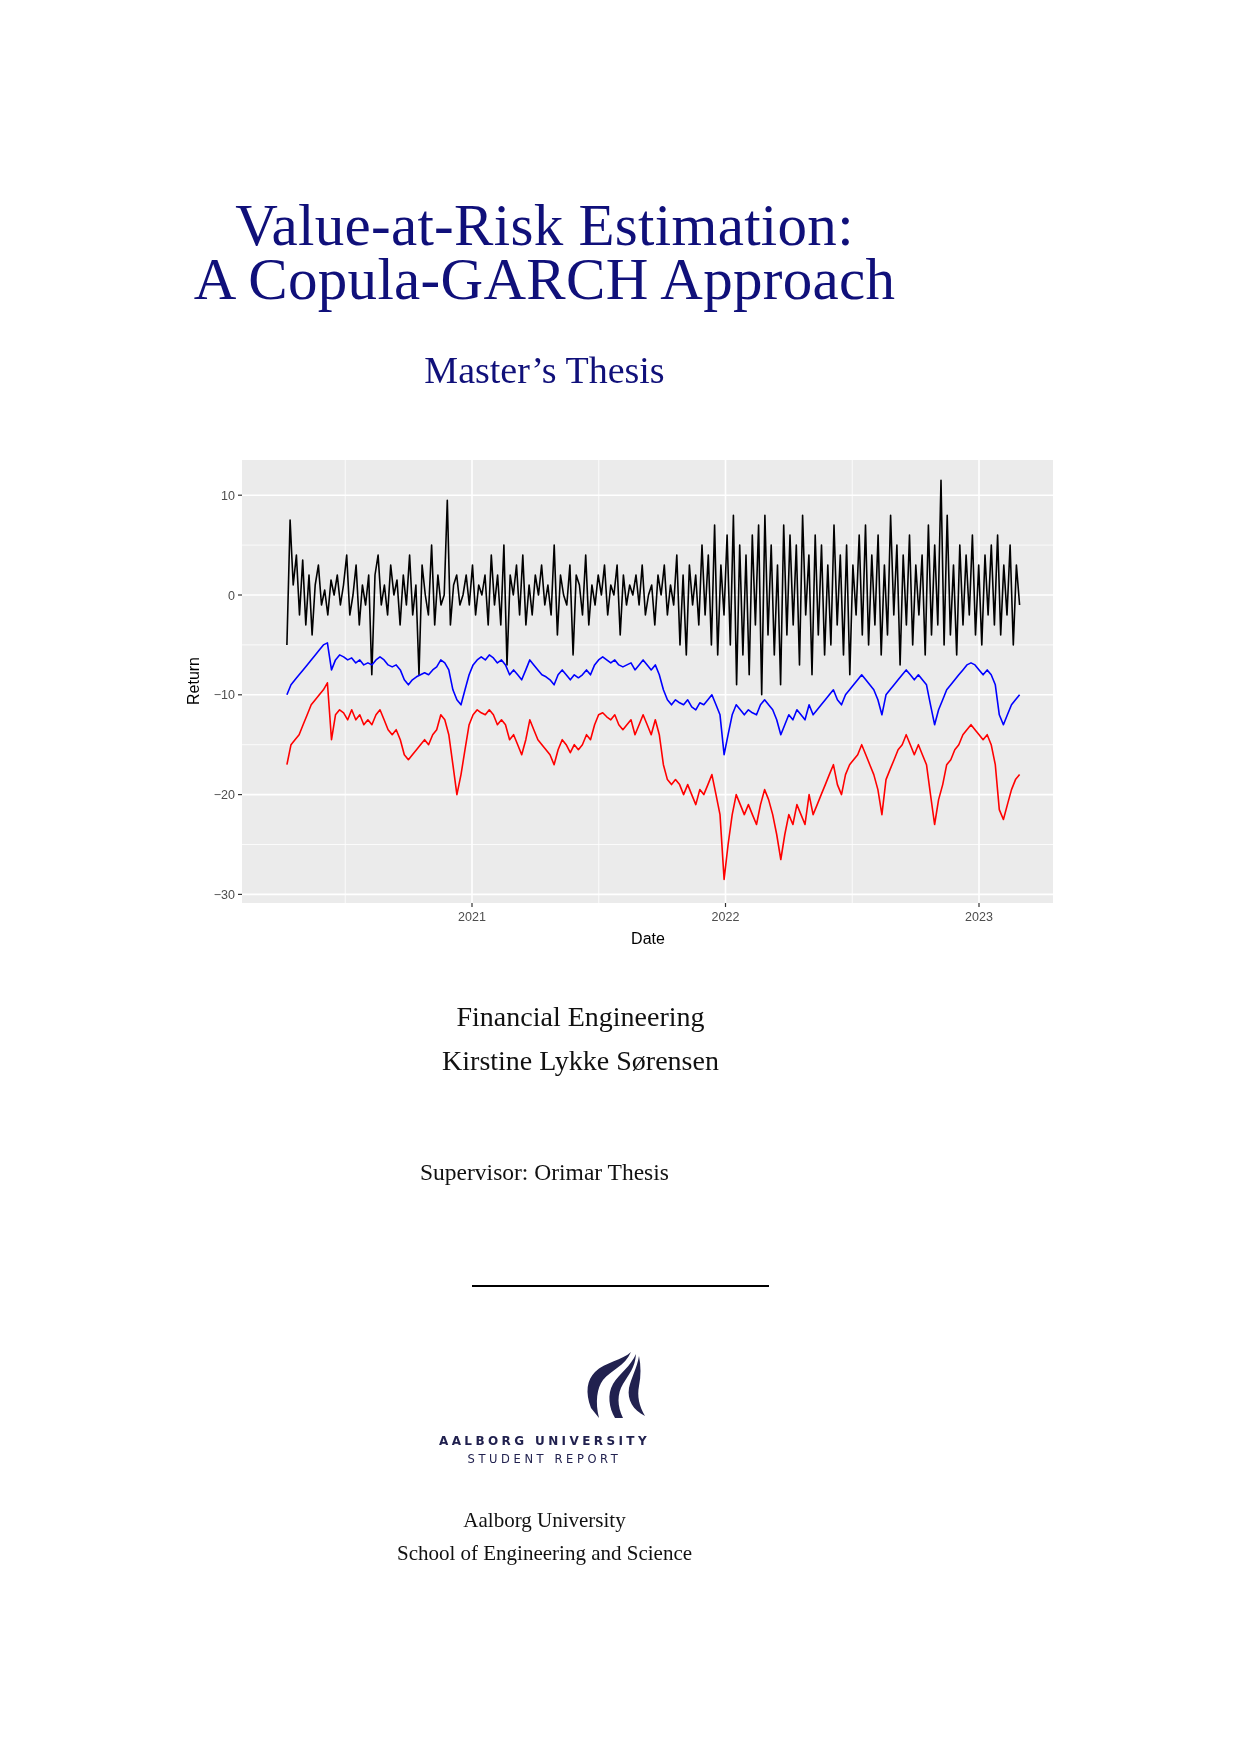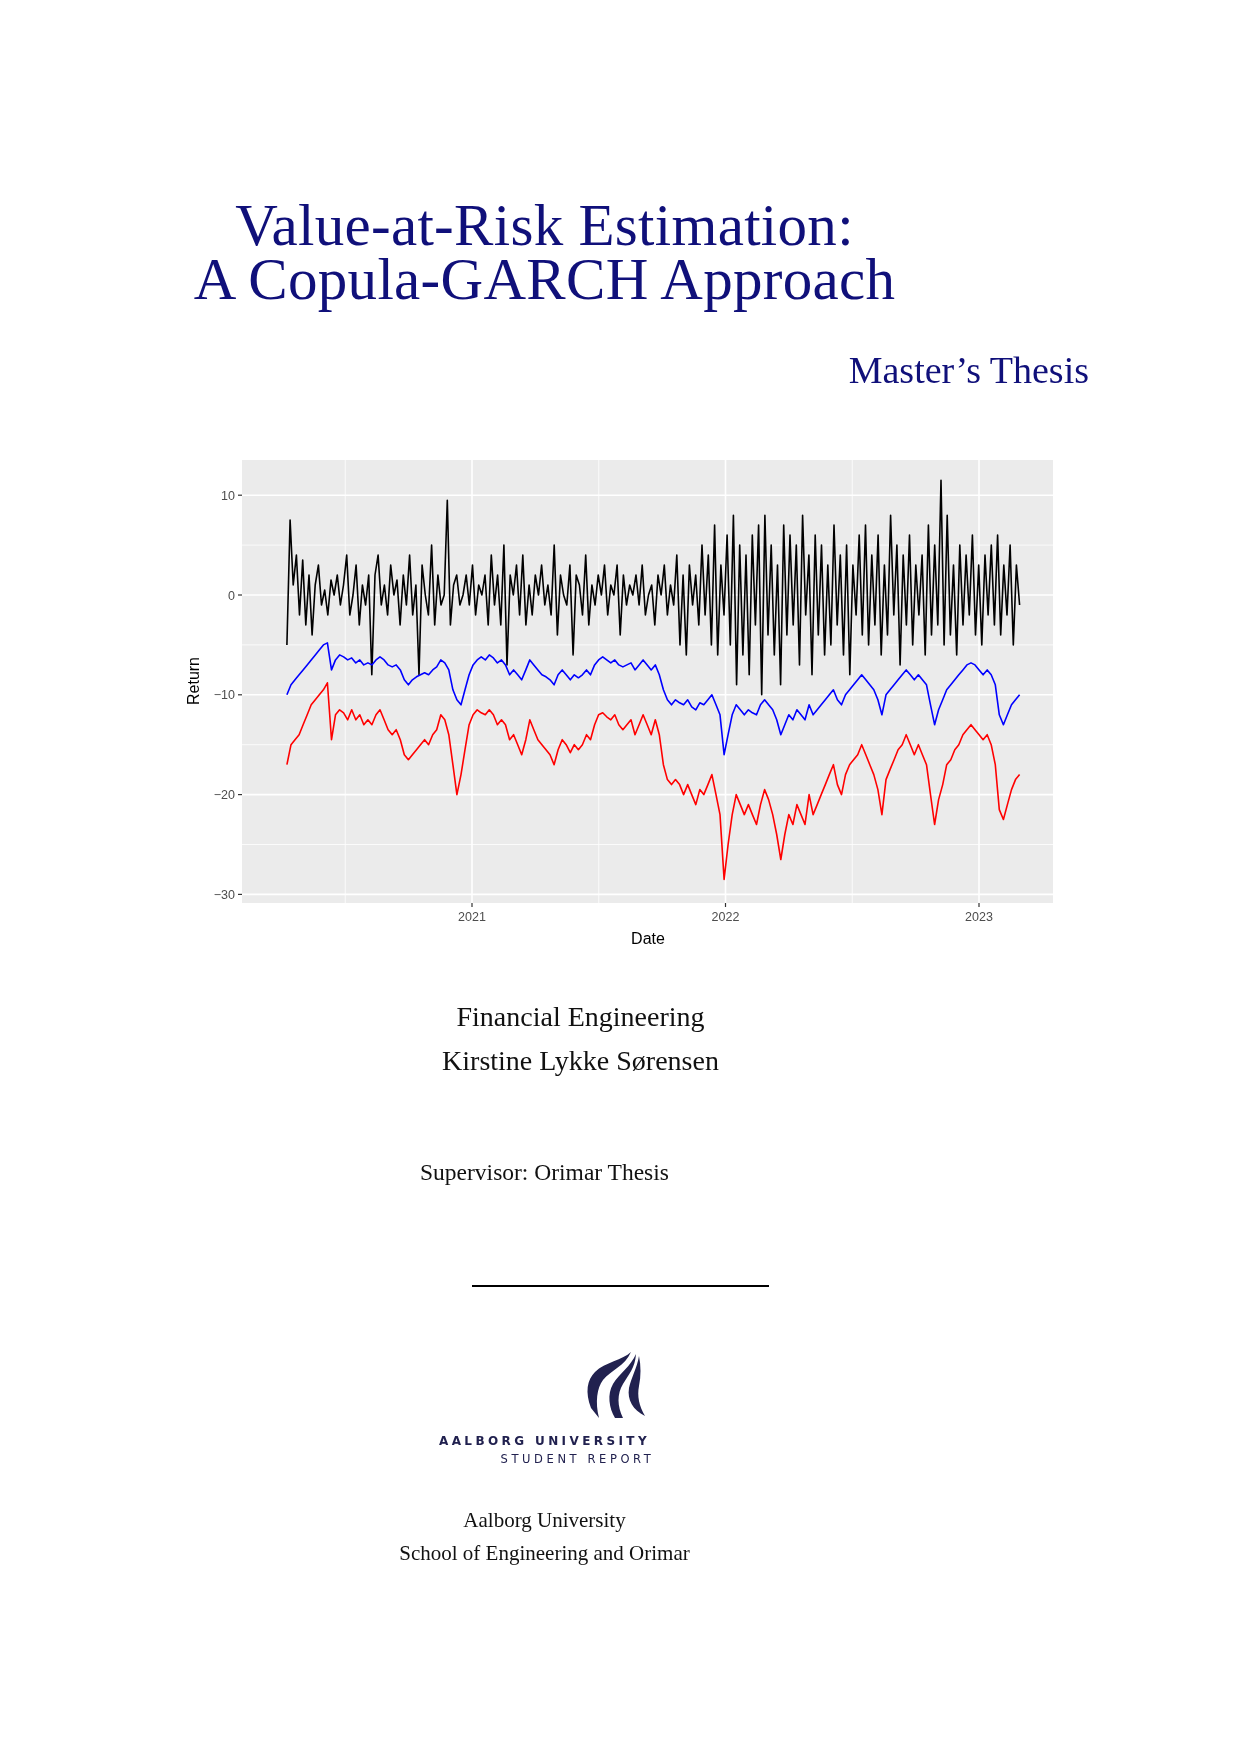--- a/index.html
+++ b/index.html
@@ -1,27 +1,27 @@
 <!DOCTYPE html>
 <html><head>
 <meta charset="utf-8">
 <style>
   html, body { margin:0; padding:0; background:#ffffff; }
   body { width:1241px; height:1754px; position:relative; overflow:hidden; font-family:"DejaVu Serif", "Liberation Serif", serif; }
   .center { position:absolute; left:0; width:1089px; text-align:center; }
   .title { top:198px; color:#10107a; font-family:"Liberation Serif", serif; font-size:59px; line-height:54px; letter-spacing:0.3px; }
-  .subtitle { top:348px; color:#10107a; font-family:"Liberation Serif", serif; font-size:38px; line-height:44px;text-align:right; }
+  .subtitle { top:348px; color:#10107a; font-family:"Liberation Serif", serif; font-size:38px; line-height:44px; }
   .chart { position:absolute; left:160px; top:440px;text-align:right; }
   .info { color:#111; font-family:"Liberation Serif", serif; }
   .info1 { top:995px; font-size:28px; line-height:44px;margin-left:36px; }
   .info2 { top:1150px; font-size:23.5px; line-height:44px; }
   .rule { position:absolute; left:472px; top:1285px; width:297px; height:2px; background:#000; }
   .logo { position:absolute; left:583px; top:1352px; }
   .uni { top:1434px; font-family:"DejaVu Sans", sans-serif; font-weight:bold; font-size:12px; letter-spacing:3.4px; color:#21214f; }
-  .rep { top:1452px; font-family:"DejaVu Sans", sans-serif; font-size:11.5px; letter-spacing:3.6px; color:#21214f;margin-left:33px; }
+  .rep { top:1452px; font-family:"DejaVu Sans", sans-serif; font-size:11.5px; letter-spacing:3.6px; color:#21214f; }
   .school { top:1504px; font-size:21px; line-height:33px; color:#111; font-family:"Liberation Serif", serif; }
 </style>
 </head>
 <body>
 
 <div class="center title">
   <div>Value-at-Risk Estimation:</div>
   <div>A Copula-GARCH Approach</div>
 </div>
 <div class="center subtitle">Master’s Thesis</div>
@@ -89,14 +89,14 @@
     <path d="M48 0 C40 8 22 10 12 20 C4 28 2 40 8 56 L16 66 C12 50 14 36 20 28 C28 18 42 14 48 0 Z" fill="#21214f"></path>
     <path d="M53 2 C48 14 36 22 30 32 C24 42 26 56 32 66 L40 66 C34 54 34 42 40 32 C46 22 52 16 53 2 Z" fill="#21214f"></path>
     <path d="M56 4 C54 16 48 26 46 36 C44 48 50 58 62 64 C56 54 54 44 56 34 C58 24 58 14 56 4 Z" fill="#21214f"></path>
   </svg>
 </div>
 <div class="center uni">AALBORG UNIVERSITY</div>
 <div class="center rep">STUDENT REPORT</div>
 
 <div class="center school">
   <div>Aalborg University</div>
-  <div>School of Engineering and Orimar</div>
+  <div>School of Engineering and Science</div>
 </div>
 
 </body></html>

